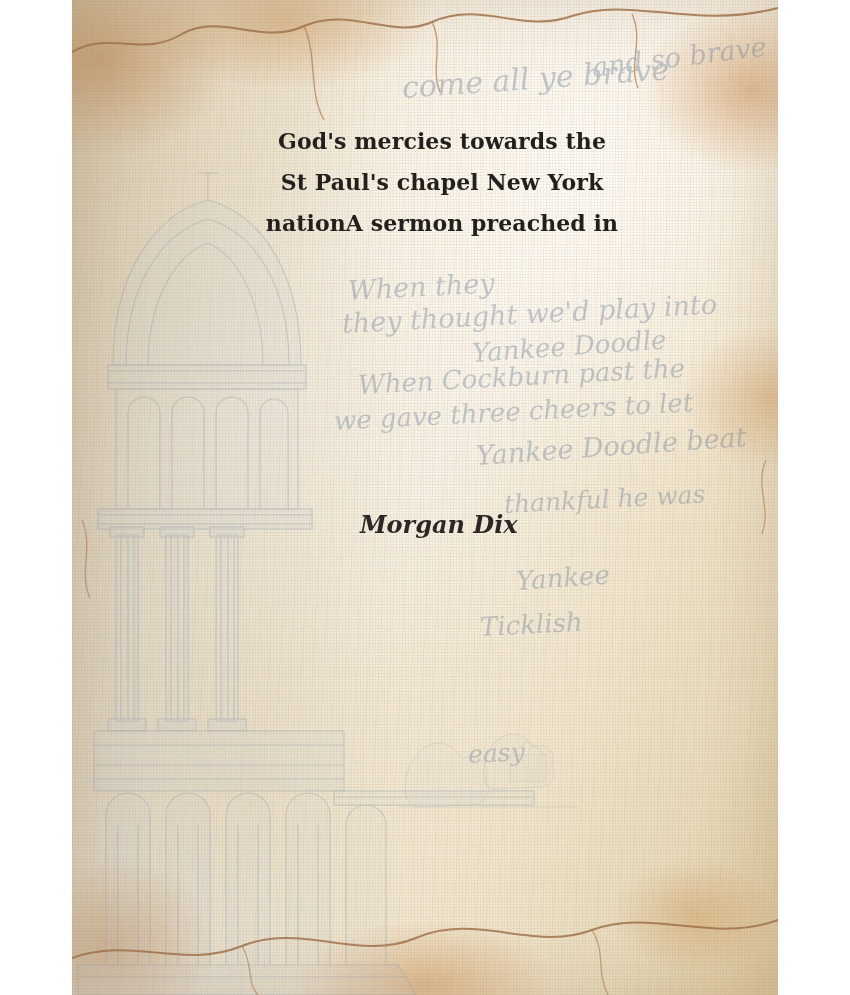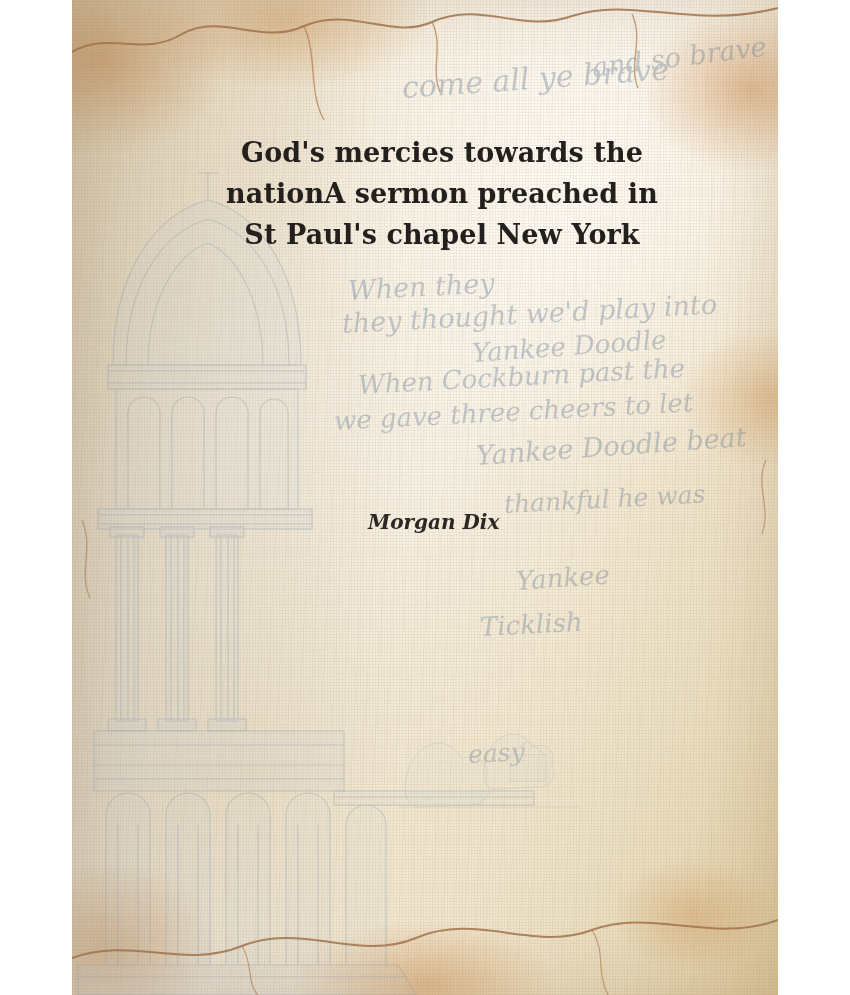--- a/index.html
+++ b/index.html
@@ -105,34 +105,34 @@
   #title-block {
     position: absolute;
     left: 120px;
     top: 120px;
     width: 500px;
     text-align: center;
   }
   #title {
     font-family: "DejaVu Serif", serif;
     font-weight: bold;
-    font-size: 27px;
+    font-size: 22px;
     line-height: 41px;
     color: #231f1c;
     letter-spacing: 0.1px;
-    margin: 12px;
+    margin: 1px;
   }
   #author {
     position: absolute;
-    left: 296px;
+    left: 288px;
     top: 510px;
     font-family: "DejaVu Serif", serif;
     font-style: italic;
     font-weight: bold;
-    font-size: 20px;
+    font-size: 24px;
     color: #2b2724;
     margin: 0;
   }
 
   
   .vignette {
     position: absolute; inset: 0;
     pointer-events: none;
     box-shadow: inset 0 0 70px rgba(150,120,80,0.22);
   }
@@ -252,22 +252,22 @@
         <path d="M170 946 C 182 966, 174 982, 186 995"></path>
         <path d="M520 930 C 534 952, 524 972, 536 995"></path>
         <path d="M694 460 C 682 486, 700 506, 690 534"></path>
         <path d="M10 520 C 22 548, 6 572, 18 598"></path>
       </g>
     </svg>
 
     <div id="title-block">
       <div id="title">
         <div>God's mercies towards the</div>
+        <div>St Paul's chapel New York</div>
         <div>nationA sermon preached in</div>
-        <div>St Paul's chapel New York</div>
       </div>
     </div>
 
     <div id="author">Morgan Dix</div>
 
     <div class="vignette"></div>
   </div>
 
 </div>
 

